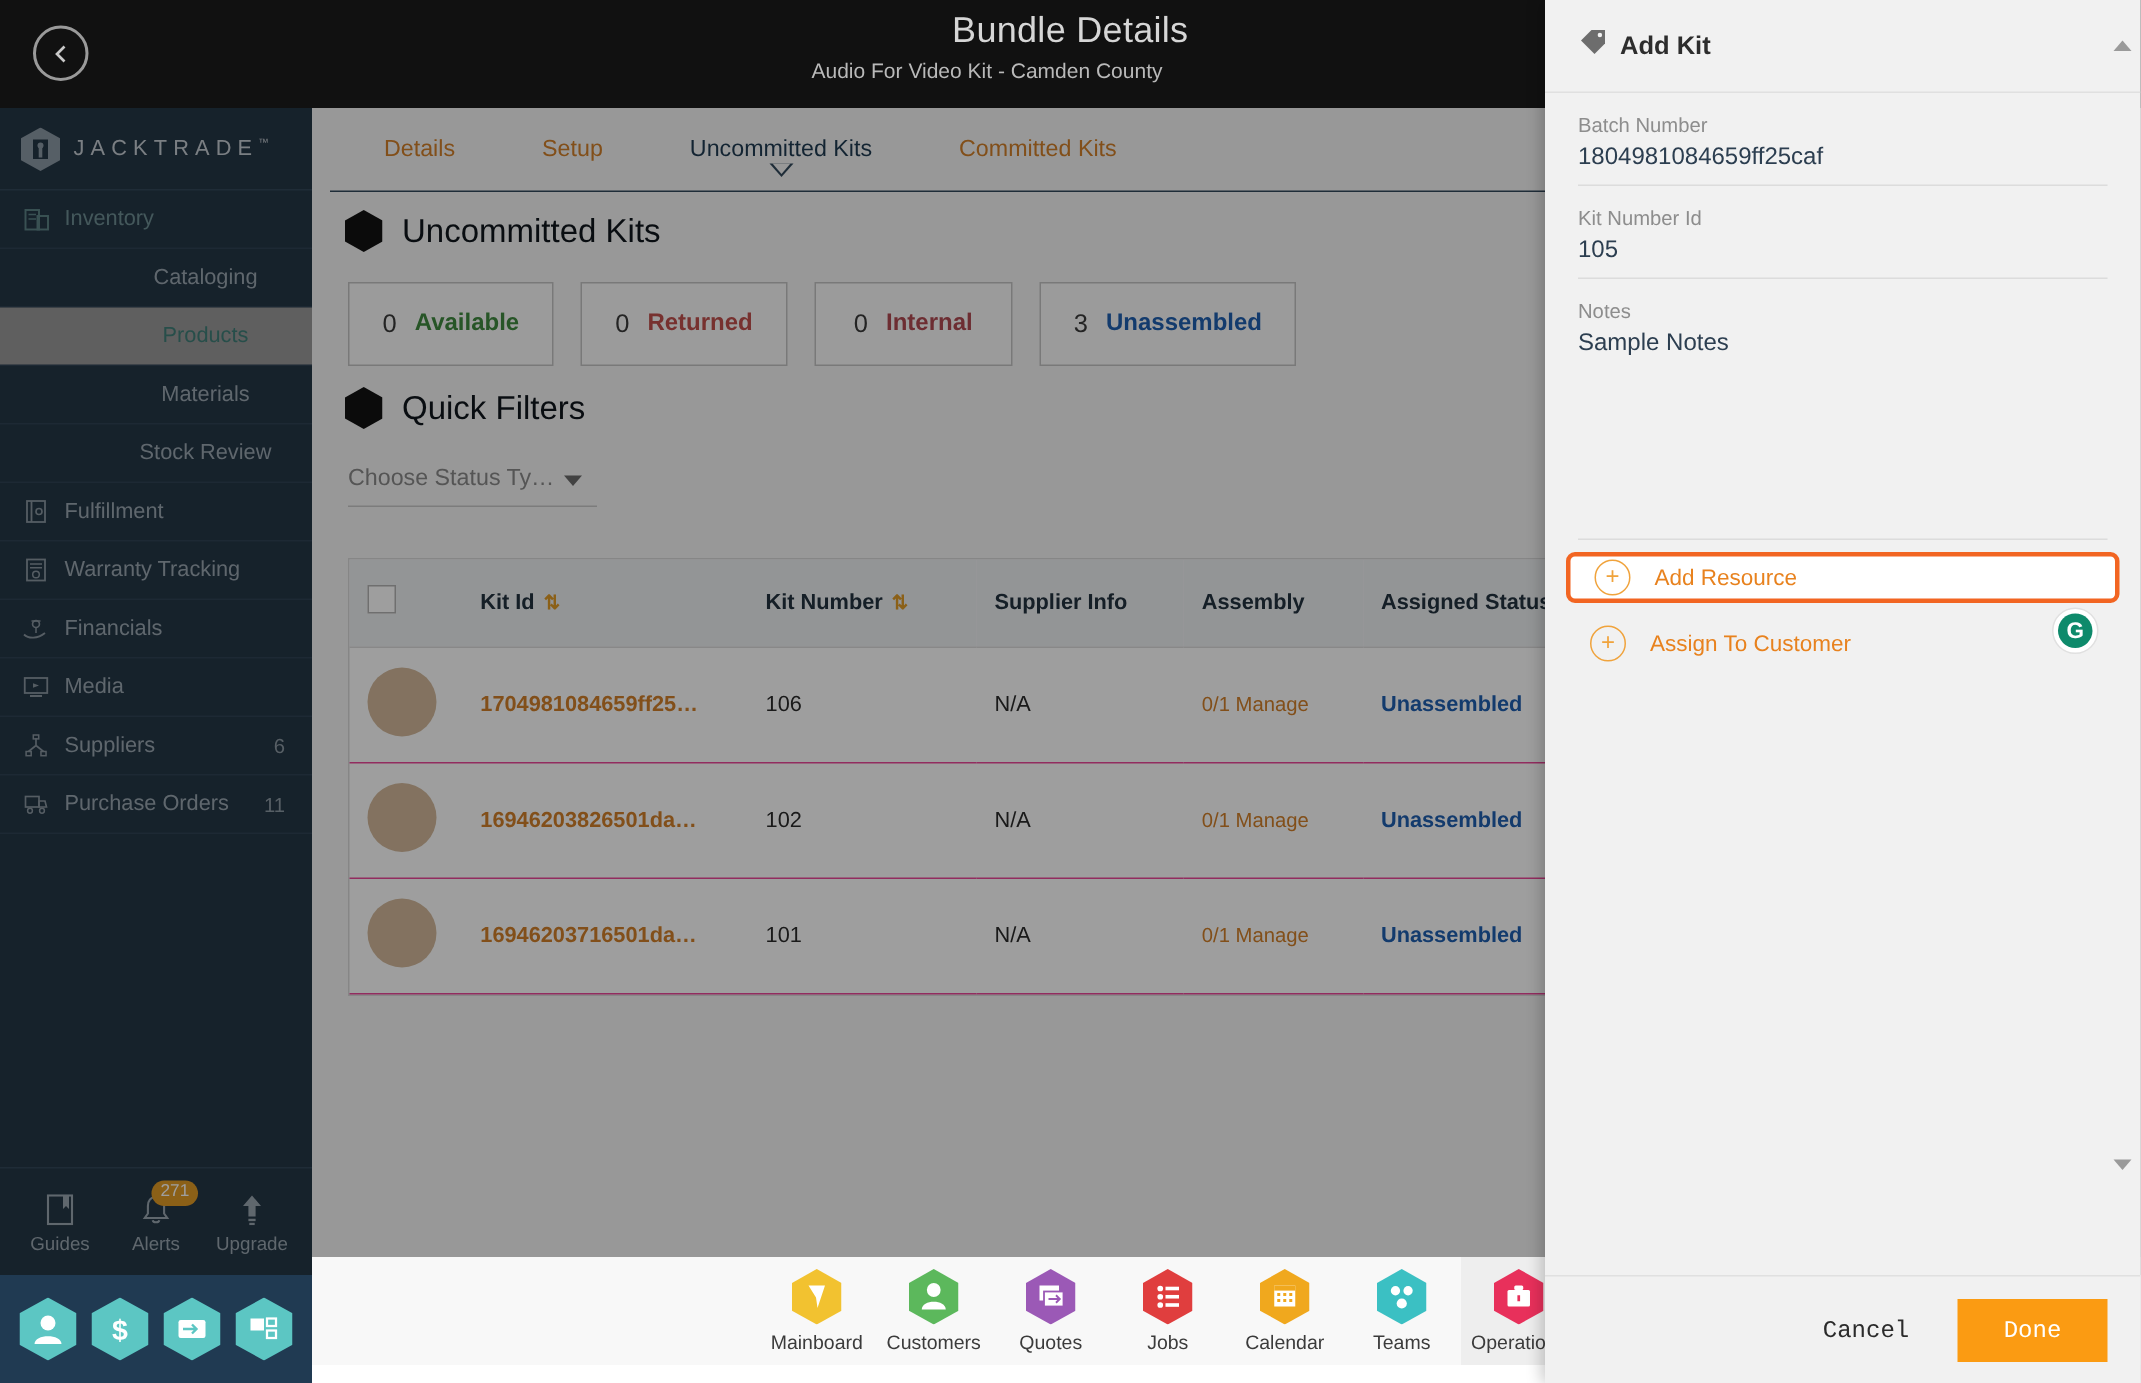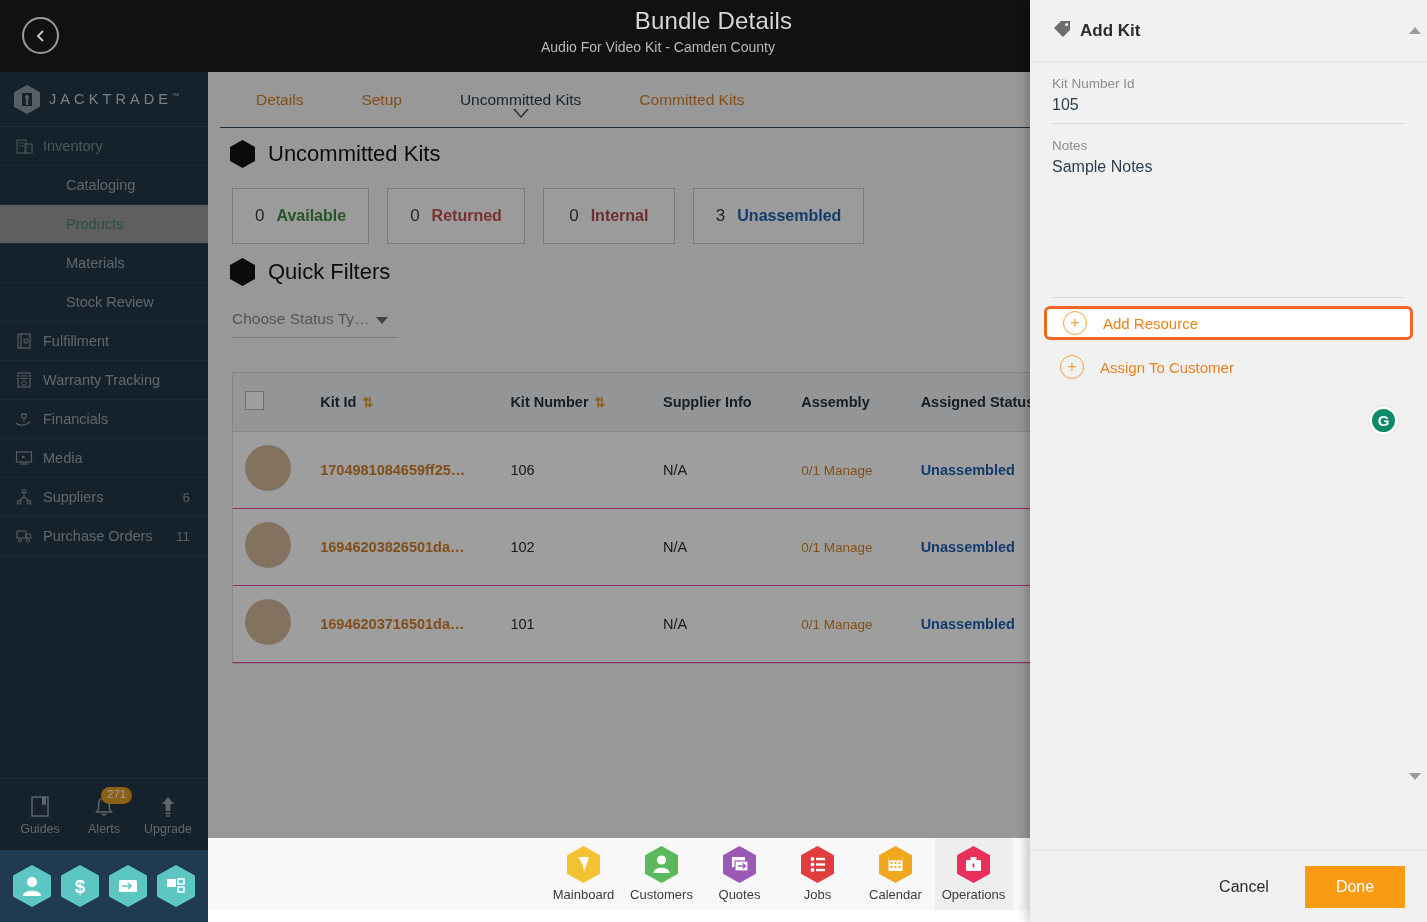--- a/index.html
+++ b/index.html
@@ -62,21 +62,21 @@
     padding-left: 14px; border-bottom: 1px solid #2f4354;
     color: #9aa7b1; font-size: 14.5px; cursor: pointer;
     position: relative;
   }
   .nav-item.group { color: #6e8f94; }
   .nav-item .nv-ic {
     width: 20px; height: 20px; margin-right: 9px;
     display: flex; align-items: center; justify-content: center;
     flex: 0 0 20px;
   }
-  .nav-item.sub { padding-left: 66px; }
+  .nav-item.sub { padding-left: 66px; justify-content: center; }
   .nav-item.sub.active { background: #999999; color: #3f7f78; }
   .nav-item .badge-num {
     position: absolute; right: 18px; color: #8c99a3; font-size: 13.5px;
   }
 
   .sidebar-bottom {
     position: absolute; left: 0; bottom: 0; width: 208px; height: 72px;
     border-top: 1px solid #32485a;
     display: flex; align-items: center; justify-content: space-around;
     padding: 0 8px;
@@ -260,21 +260,21 @@
     margin-right: 16px; flex: 0 0 24px;
   }
   .action-row .alab { color: #e8821e; font-size: 15px; }
   .dr-foot {
     height: 72px; background: #f1f1f1; border-top: 1px solid #e0e0e0;
     display: flex; align-items: center; justify-content: flex-end;
     padding-right: 22px; gap: 12px;
   }
   .btn {
     height: 42px; min-width: 98px; border: none; cursor: pointer;
-    font-size: 16px; font-family: Liberation Sans, sans-serif;
+    font-size: 16px; font-family: Liberation Mono, monospace;
   }
   .btn-cancel { background: #f1f1f1; color: #2b2b2b; }
   .btn-done { background: #fb9b12; color: #fff; min-width: 100px; }
   .dr-scroll-up, .dr-scroll-dn {
     position: absolute; right: 6px; width: 12px; height: 8px; cursor: pointer;
   }
   .dr-scroll-up { top: 10px; }
   .dr-scroll-dn { top: 780px; }
   .tri-up {
     width:0;height:0;border-left:6px solid transparent;border-right:6px solid transparent;
@@ -666,20 +666,31 @@
               <rect x="15.5" y="16" width="2" height="2"></rect>
               <rect x="19.5" y="16" width="2" height="2"></rect>
               <rect x="11.5" y="20" width="2" height="2"></rect>
               <rect x="15.5" y="20" width="2" height="2"></rect>
               <rect x="19.5" y="20" width="2" height="2"></rect>
             </g>
           </svg>
       </span>
       <span class="lb">Calendar</span>
     </div>
+    <div class="bn-item">
+      <span class="hx">
+        <svg width="33" height="37" viewBox="0 0 33 37">
+            <polygon points="16.5,0 33,9.25 33,27.75 16.5,37 0,27.75 0,9.25" fill="#3bc0c3"></polygon>
+            <circle cx="12.3" cy="14.5" r="3.1" fill="#fff"></circle>
+            <circle cx="20.7" cy="14.5" r="3.1" fill="#fff"></circle>
+            <circle cx="16.5" cy="23" r="3.4" fill="#fff"></circle>
+          </svg>
+      </span>
+      <span class="lb">Teams</span>
+    </div>
     <div class="bn-item sel">
       <span class="hx">
         <svg width="33" height="37" viewBox="0 0 33 37">
             <polygon points="16.5,0 33,9.25 33,27.75 16.5,37 0,27.75 0,9.25" fill="#e8305b"></polygon>
             <rect x="9" y="14" width="15" height="11" rx="1" fill="#fff"></rect>
             <rect x="13.5" y="11" width="6" height="3" rx="1" fill="#fff"></rect>
             <rect x="15.6" y="17.5" width="1.8" height="4" fill="#e8305b"></rect>
           </svg>
       </span>
       <span class="lb">Operations</span>
@@ -726,20 +737,24 @@
         <svg width="20" height="20" viewBox="0 0 20 20">
             <path d="M2,9 L9,2 L18,2 L18,11 L11,18 Z" fill="#6d6d6d"></path>
             <circle cx="14.6" cy="5.4" r="1.5" fill="#f1f1f1"></circle>
           </svg>
       </span>
       <span class="ttl">Add Kit</span>
     </div>
 
     <div class="dr-body">
       <div class="fld">
+        <div class="lab">Batch Number</div>
+        <div class="val">1804981084659ff25caf</div>
+      </div>
+      <div class="fld">
         <div class="lab">Kit Number Id</div>
         <div class="val">105</div>
       </div>
       <div class="fld nb">
         <div class="lab">Notes</div>
         <div class="val">Sample Notes</div>
       </div>
 
       <div class="gram">
         <span class="g">G</span>

